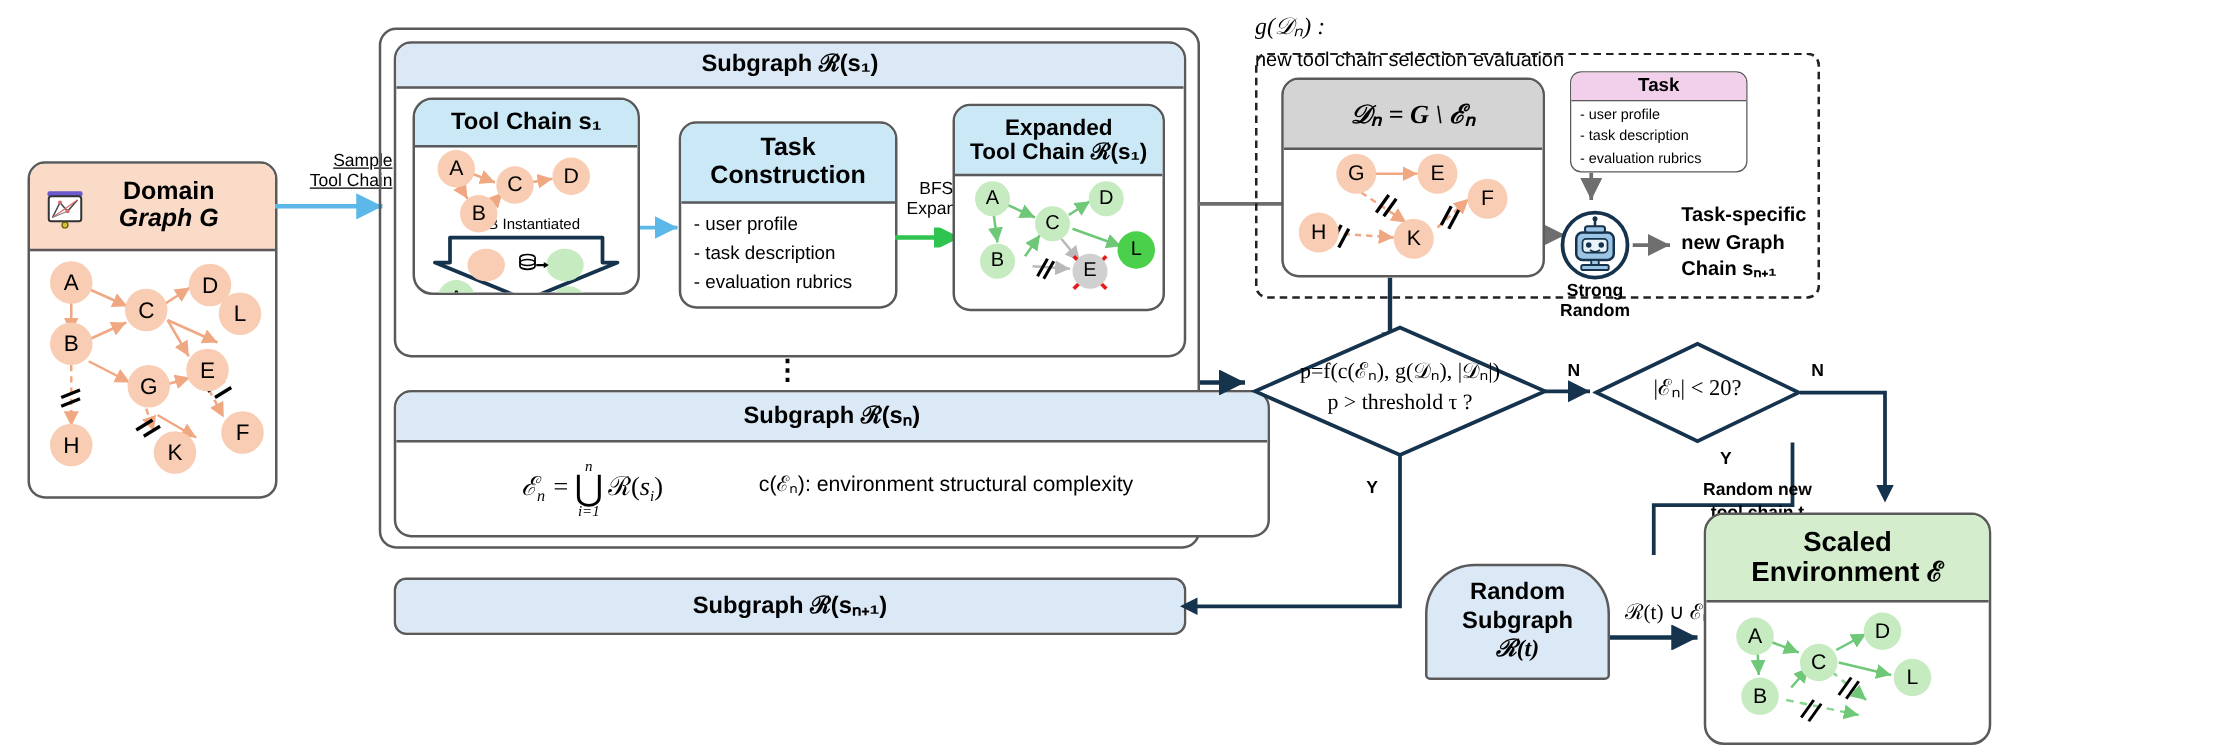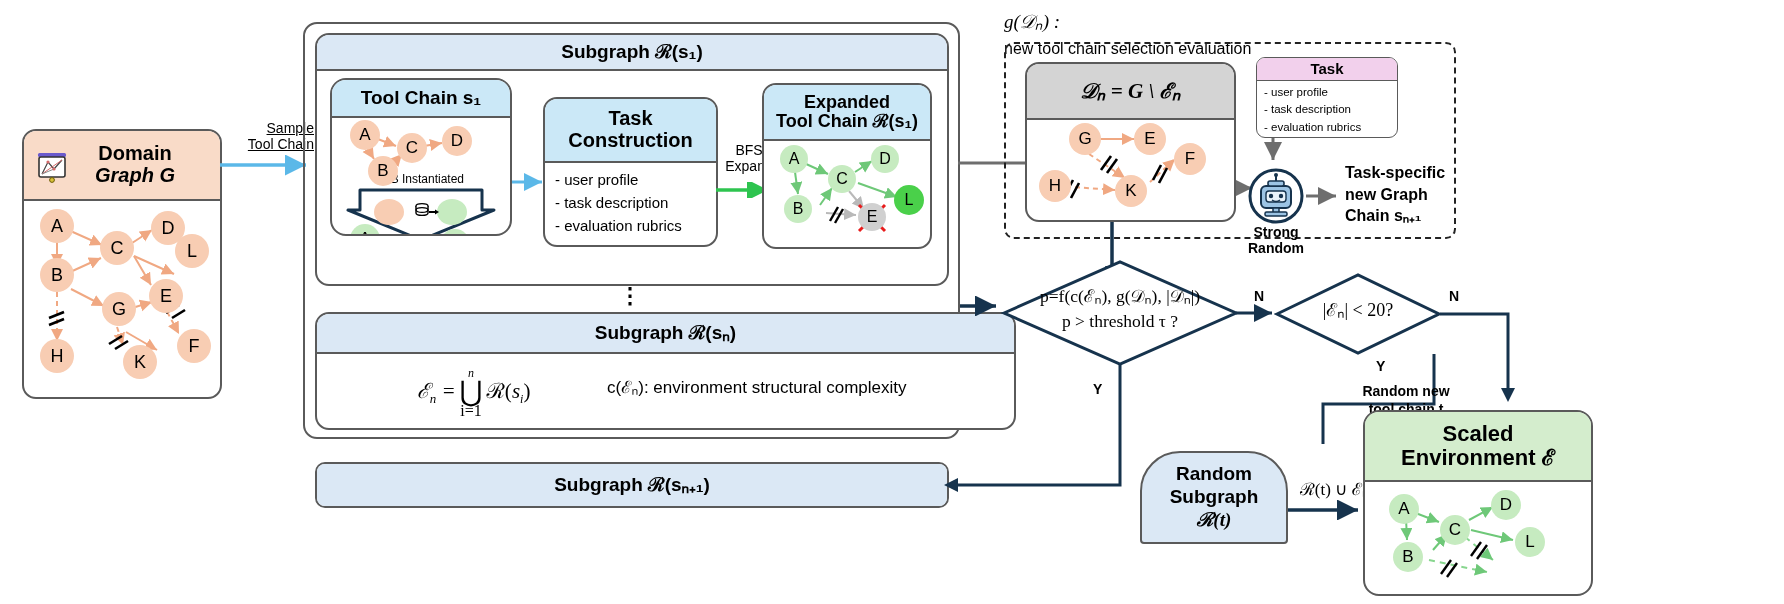--- a/index.html
+++ b/index.html
@@ -256,21 +256,21 @@
 <div class="dots" style="left:600px;top:292px;width:60px;">⋮</div>
 
 <div class="card" style="left:315px;top:312px;width:701px;height:118px;">
   <div class="card-hd lightblue-hd" style="height:40px;font-size:19px;">Subgraph ℛ(sₙ)</div>
   <div class="card-bd" style="height:74px;">
     <div class="lbl ser" style="left:100px;top:14px;font-size:21px;display:flex;align-items:center;gap:4px;">
       <span style="font-style:italic;">ℰ<sub style="font-size:13px;">n</sub> =</span>
       <span style="display:inline-flex;flex-direction:column;align-items:center;line-height:0.9;">
         <span style="font-size:12px;font-style:italic;">n</span>
         <span style="font-size:28px;">⋃</span>
-        <span style="font-size:16px;">i=1</span>
+        <span style="font-size:12px;font-style:italic;">i=1</span>
       </span>
       <span>ℛ(<i>s<sub style="font-size:12px;">i</sub></i>)</span>
     </div>
     <div class="lbl" style="left:290px;top:24px;font-size:17px;">c(ℰₙ): environment structural complexity</div>
   </div>
 </div>
 
 <div class="card" style="left:315px;top:462px;width:634px;height:46px;border-radius:10px;">
   <div class="card-hd lightblue-hd" style="height:100%;font-size:19px;border-bottom:none;">Subgraph ℛ(sₙ₊₁)</div>
 </div>

